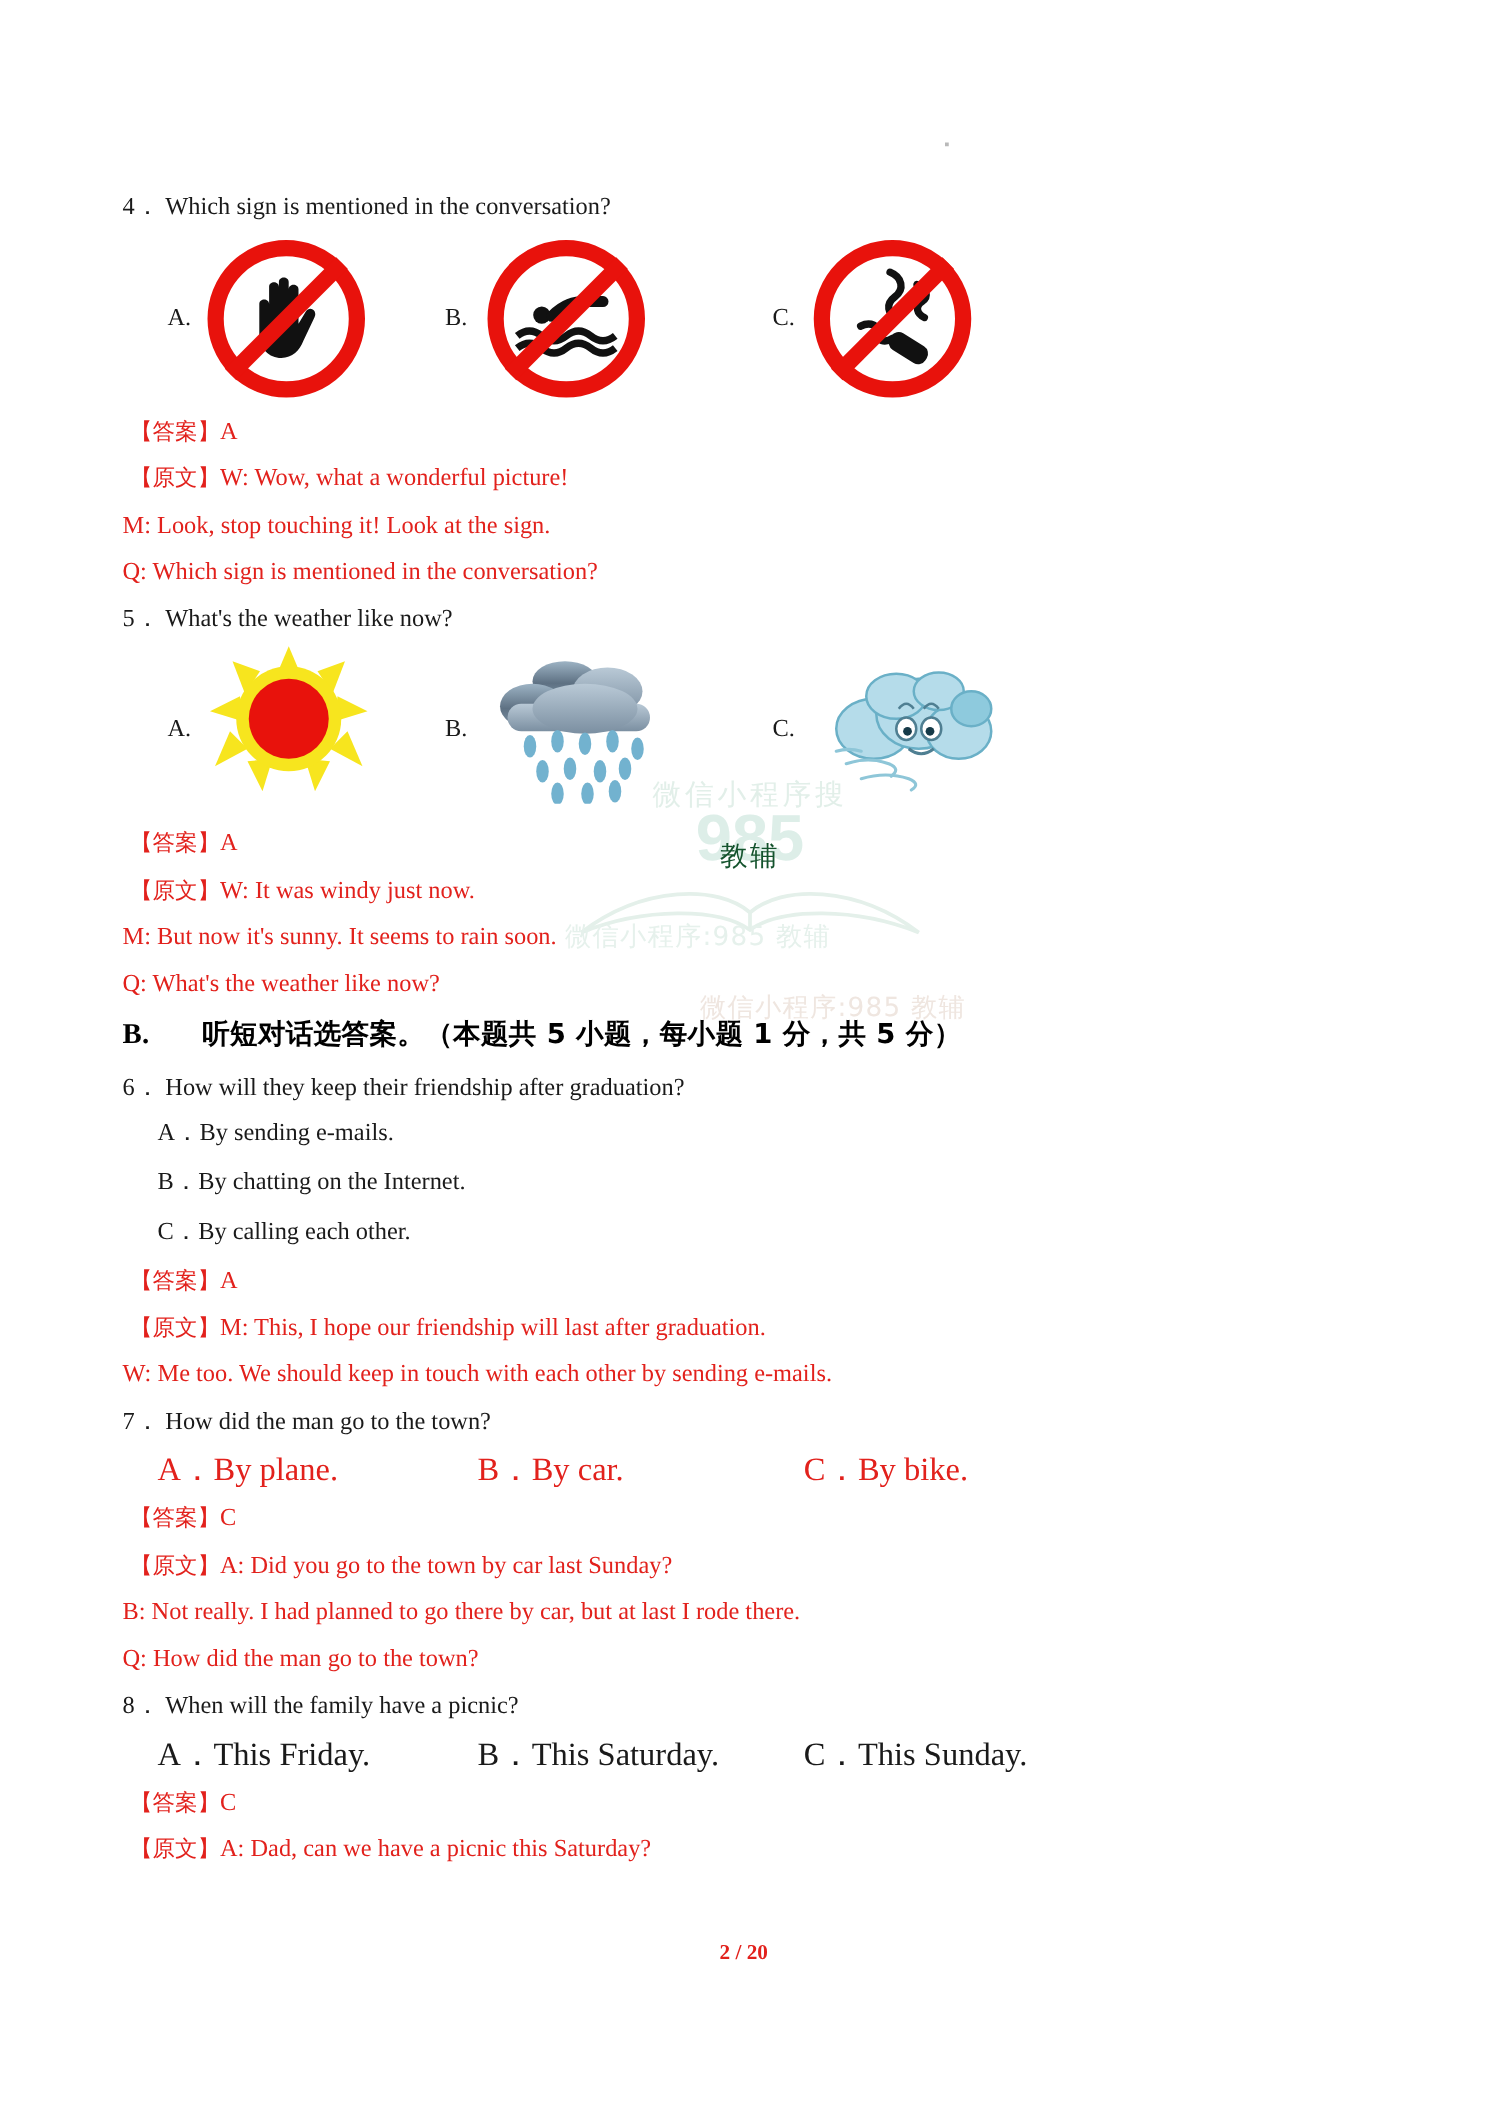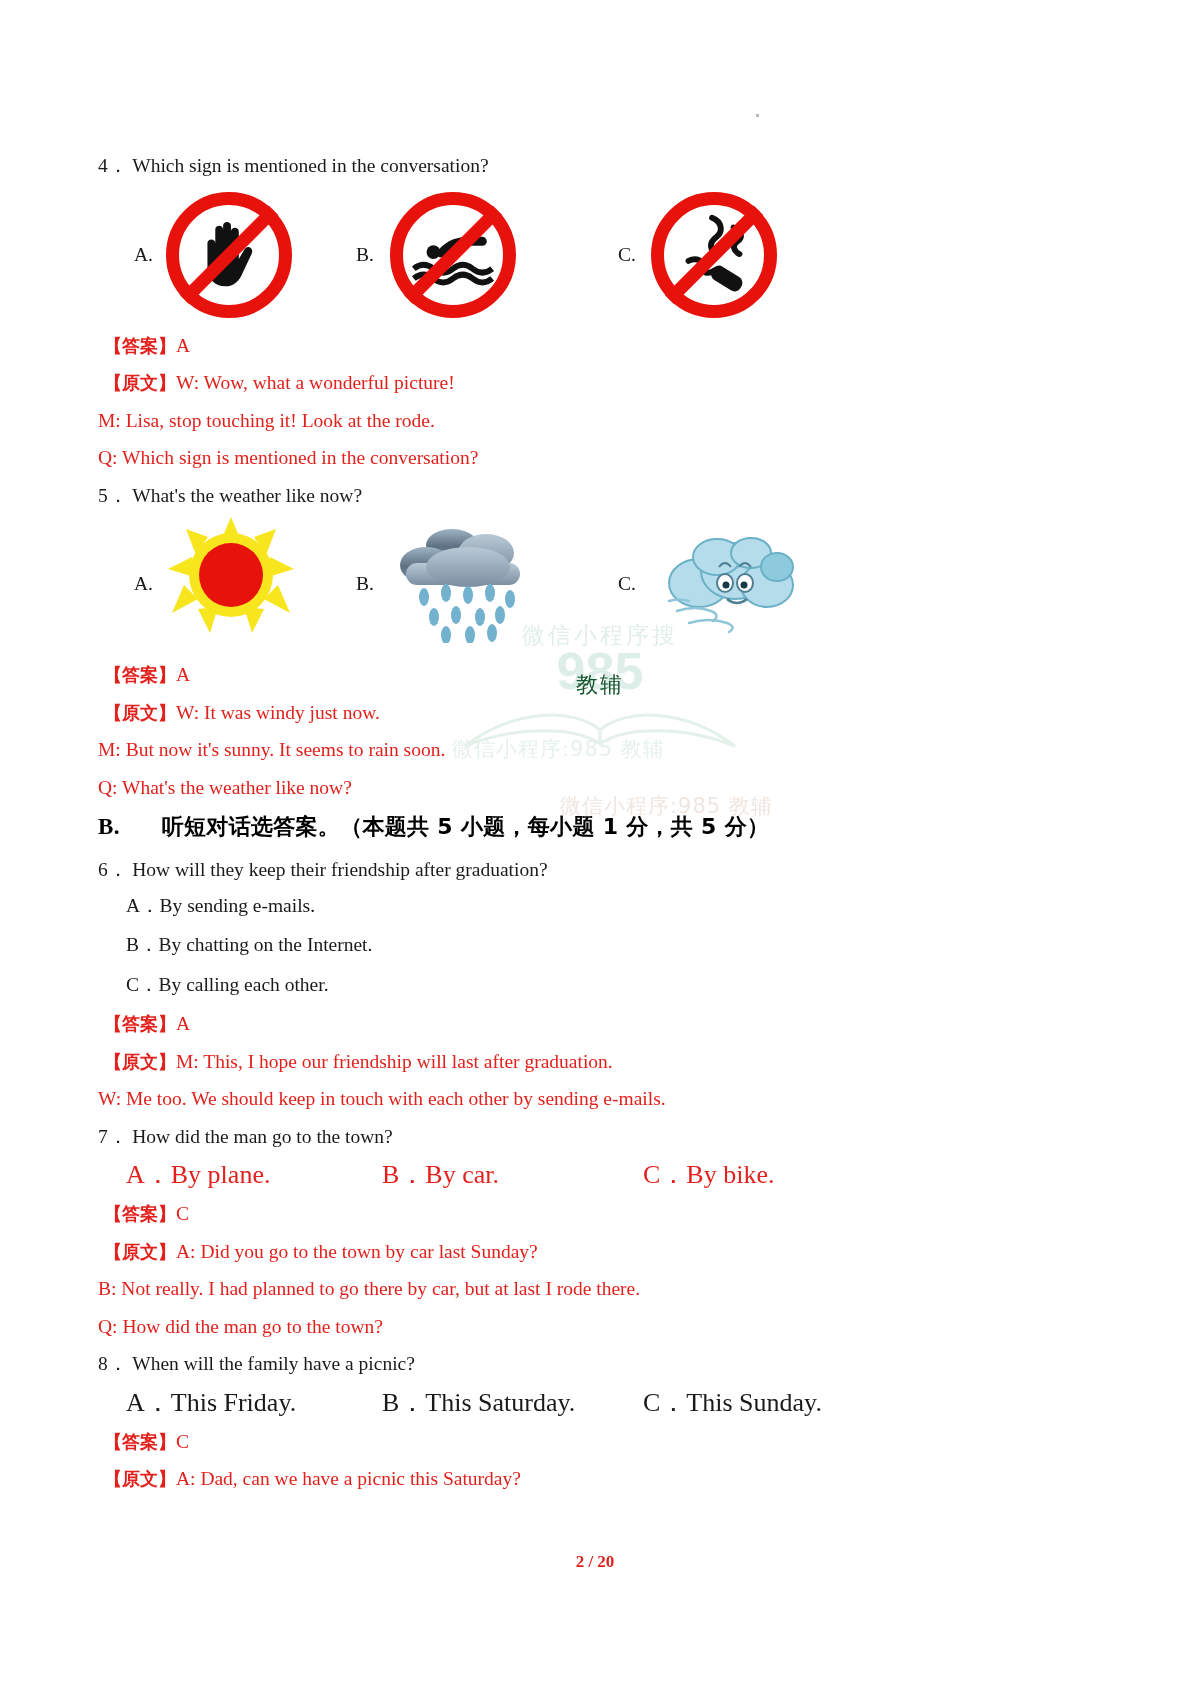--- a/index.html
+++ b/index.html
@@ -69,21 +69,21 @@
     line-height: 1.0;
     color: #e2211c;
     margin: 0 0 18px 0;
     white-space: nowrap;
     position: relative;
     z-index: 3;
   }
   .red-line.indent { padding-left: 6px; }
   .tag {
     font-family: "DejaVu Sans", sans-serif;
-    font-weight: bold;
+    font-weight: normal;
     font-size: 18px;
     letter-spacing: 0px;
     text-align: right;
   }
 
   .section-head {
     font-size: 23px;
     font-weight: bold;
     line-height: 1.0;
     color: #000000;
@@ -308,21 +308,21 @@
         </div>
       </div>
     </div>
 
     <div class="red-line indent">
       <span class="tag">【答案】</span><span>A</span>
     </div>
     <div class="red-line indent">
       <span class="tag">【原文】</span><span>W: Wow, what a wonderful picture!</span>
     </div>
-    <div class="red-line">M: Lisa, stop touching it! Look at the rode.</div>
+    <div class="red-line">M: Look, stop touching it! Look at the sign.</div>
     <div class="red-line">Q: Which sign is mentioned in the conversation?</div>
 
     <div class="q-line">
       <span class="q-num">5．</span><span class="q-stem">What's the weather like now?</span>
     </div>
 
     <div class="img-row">
       <span class="lbl lblA">A.</span>
       <div class="pic picA" style="top:-6px;">
         <div class="sun-wrap">

